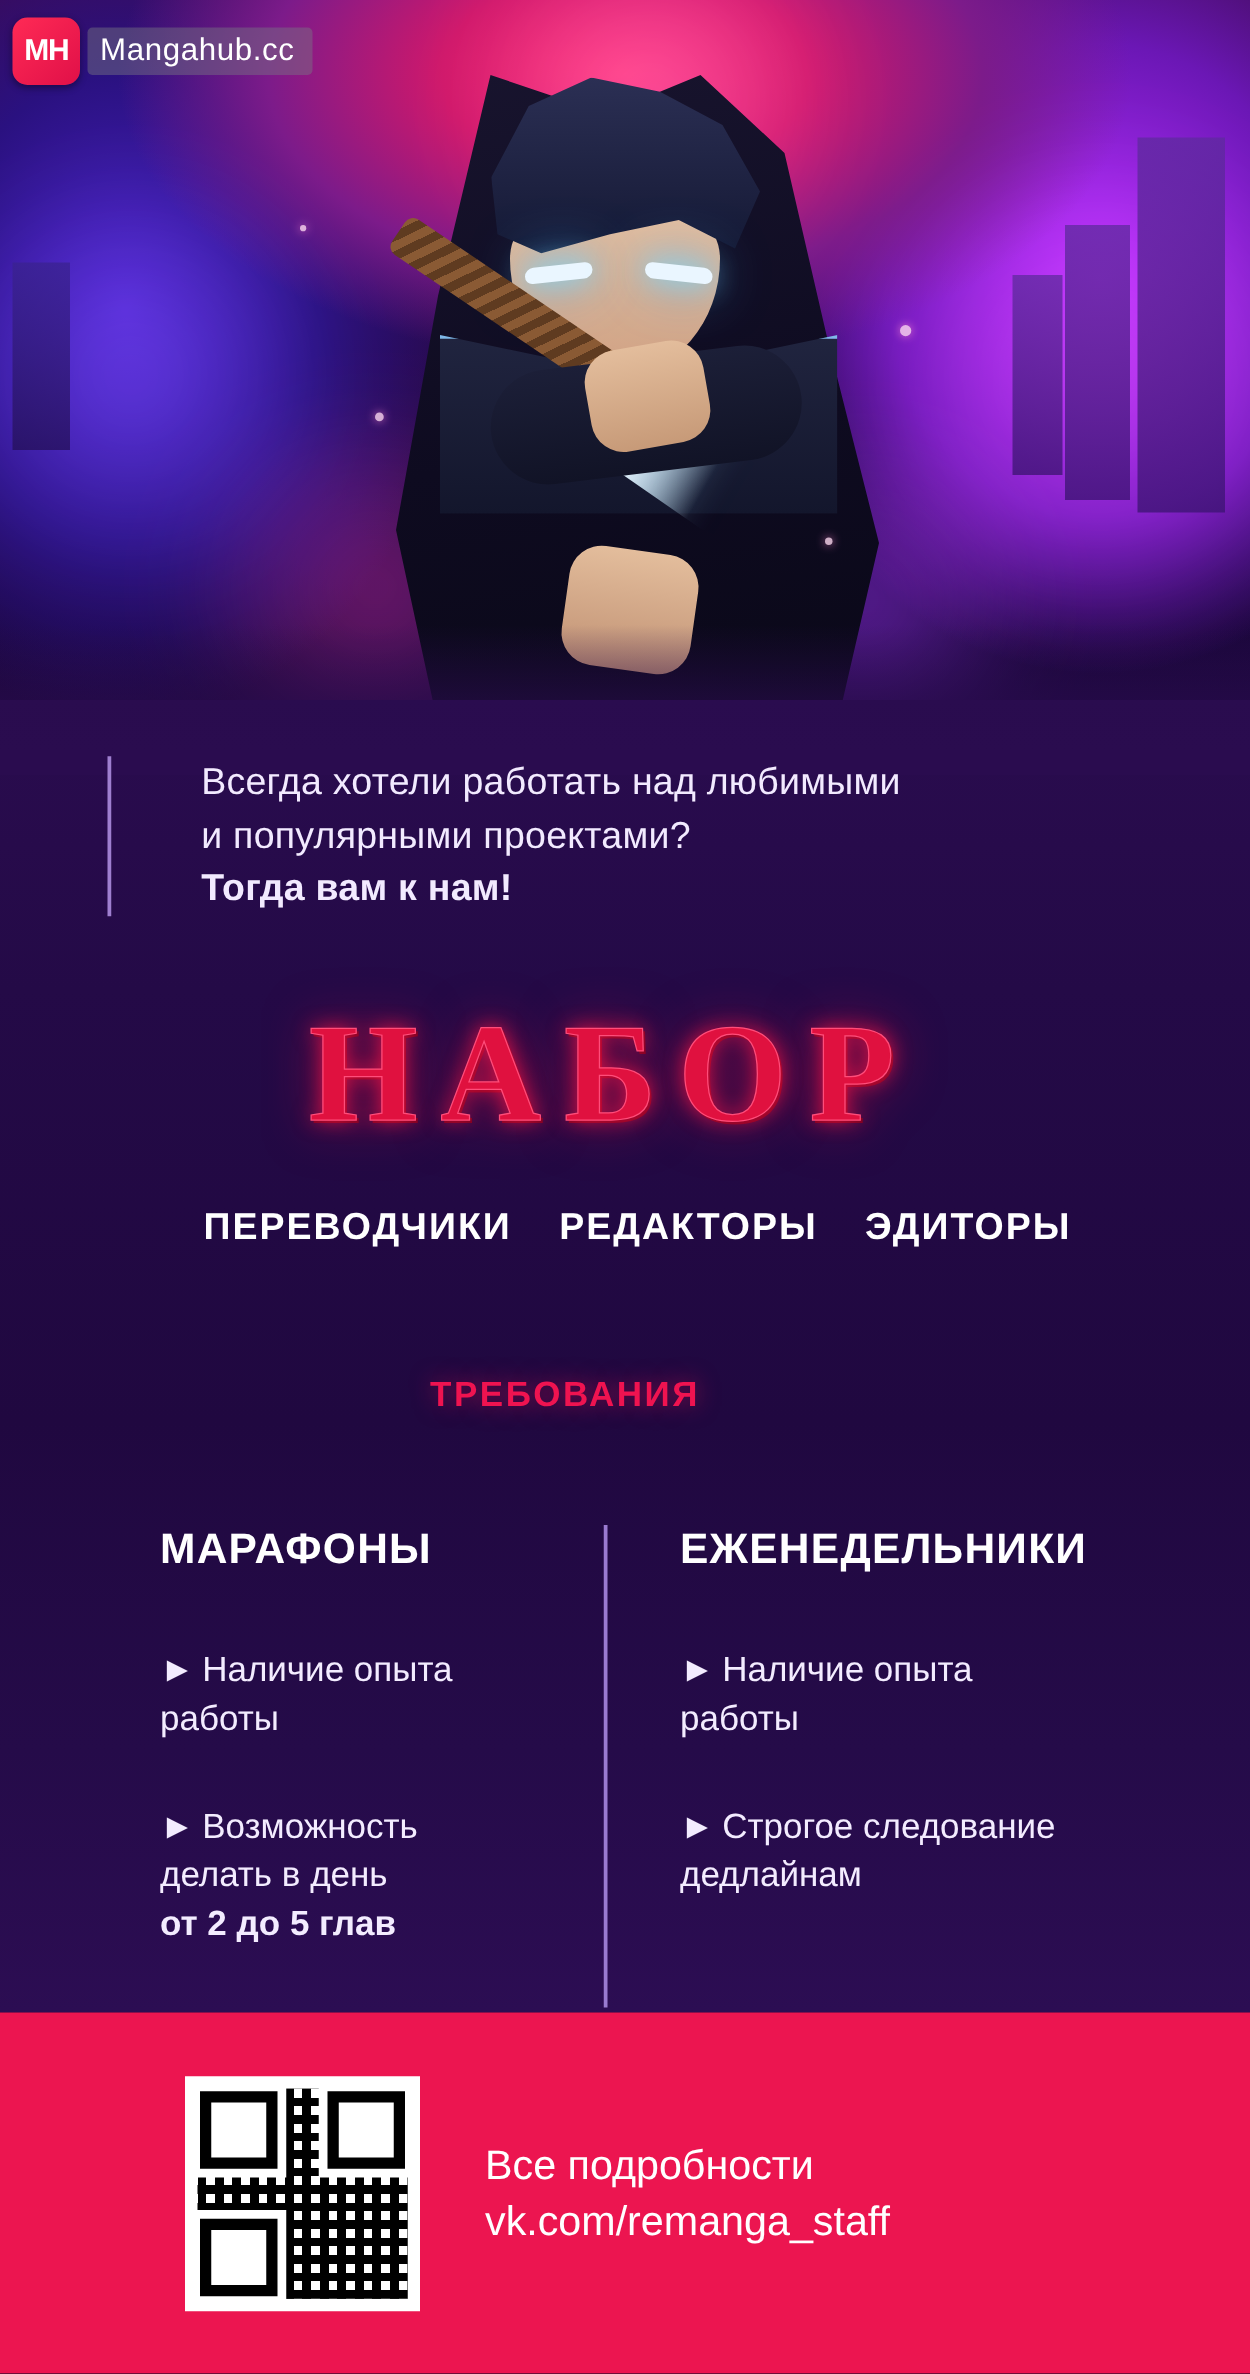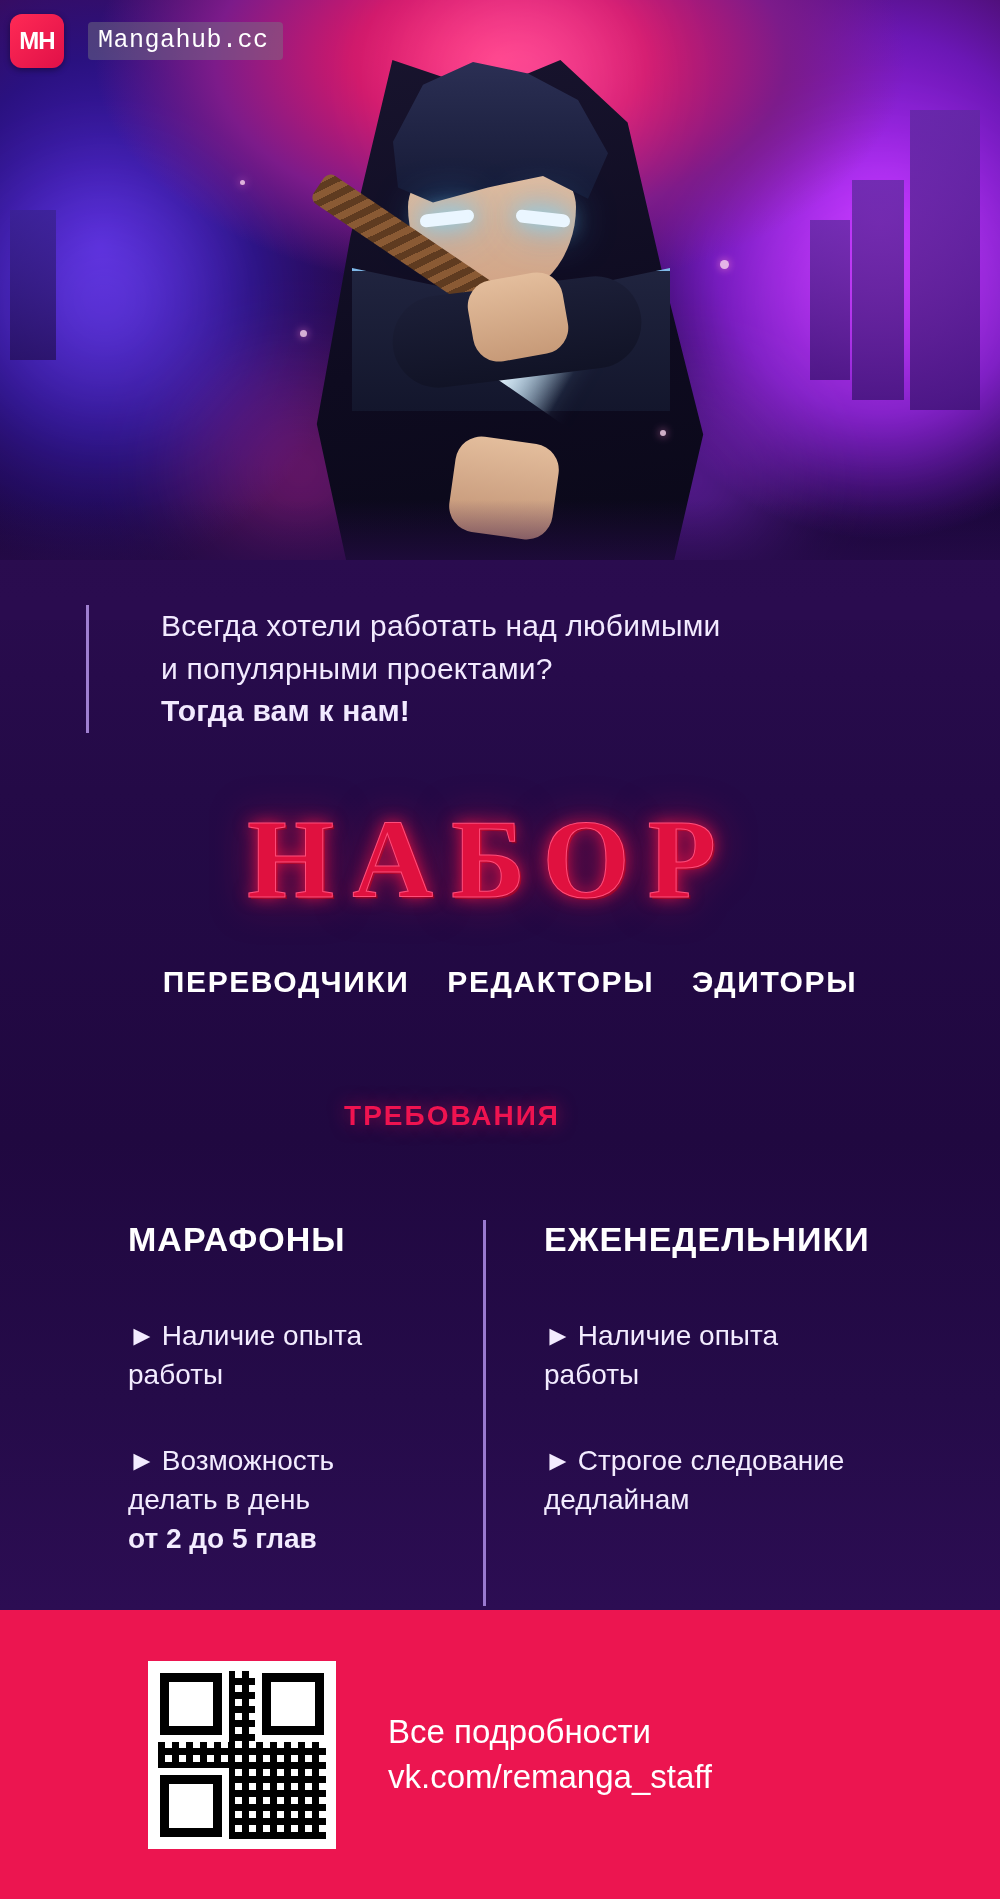--- a/index.html
+++ b/index.html
@@ -139,36 +139,36 @@
     opacity: .8;
     box-shadow: 0 0 8px #ff8ad0;
   }
 
   
   .watermark {
     position: absolute;
     left: 10px; top: 14px;
     display: flex;
     align-items: center;
-    gap: 24px;
+    gap: 6px;
     z-index: 40;
   }
   .wm-logo {
     width: 54px; height: 54px;
     border-radius: 12px;
     background: linear-gradient(135deg, #ff2a55 0%, #e01048 100%);
     display: flex; align-items: center; justify-content: center;
     font-weight: 700; font-size: 24px; color: #fff;
     letter-spacing: -1px;
     box-shadow: 0 2px 6px rgba(0,0,0,.4);
   }
   .wm-text {
     background: rgba(120,120,130,.45);
     color: #ffffff;
-    font-family: Liberation Mono, monospace;
+    font-family: Liberation Sans, sans-serif;
     font-size: 25px;
     padding: 4px 14px 5px 10px;
     border-radius: 4px;
     letter-spacing: .5px;
   }
 
   
   .body-wrap {
     position: absolute;
     left: 0; top: 560px;

